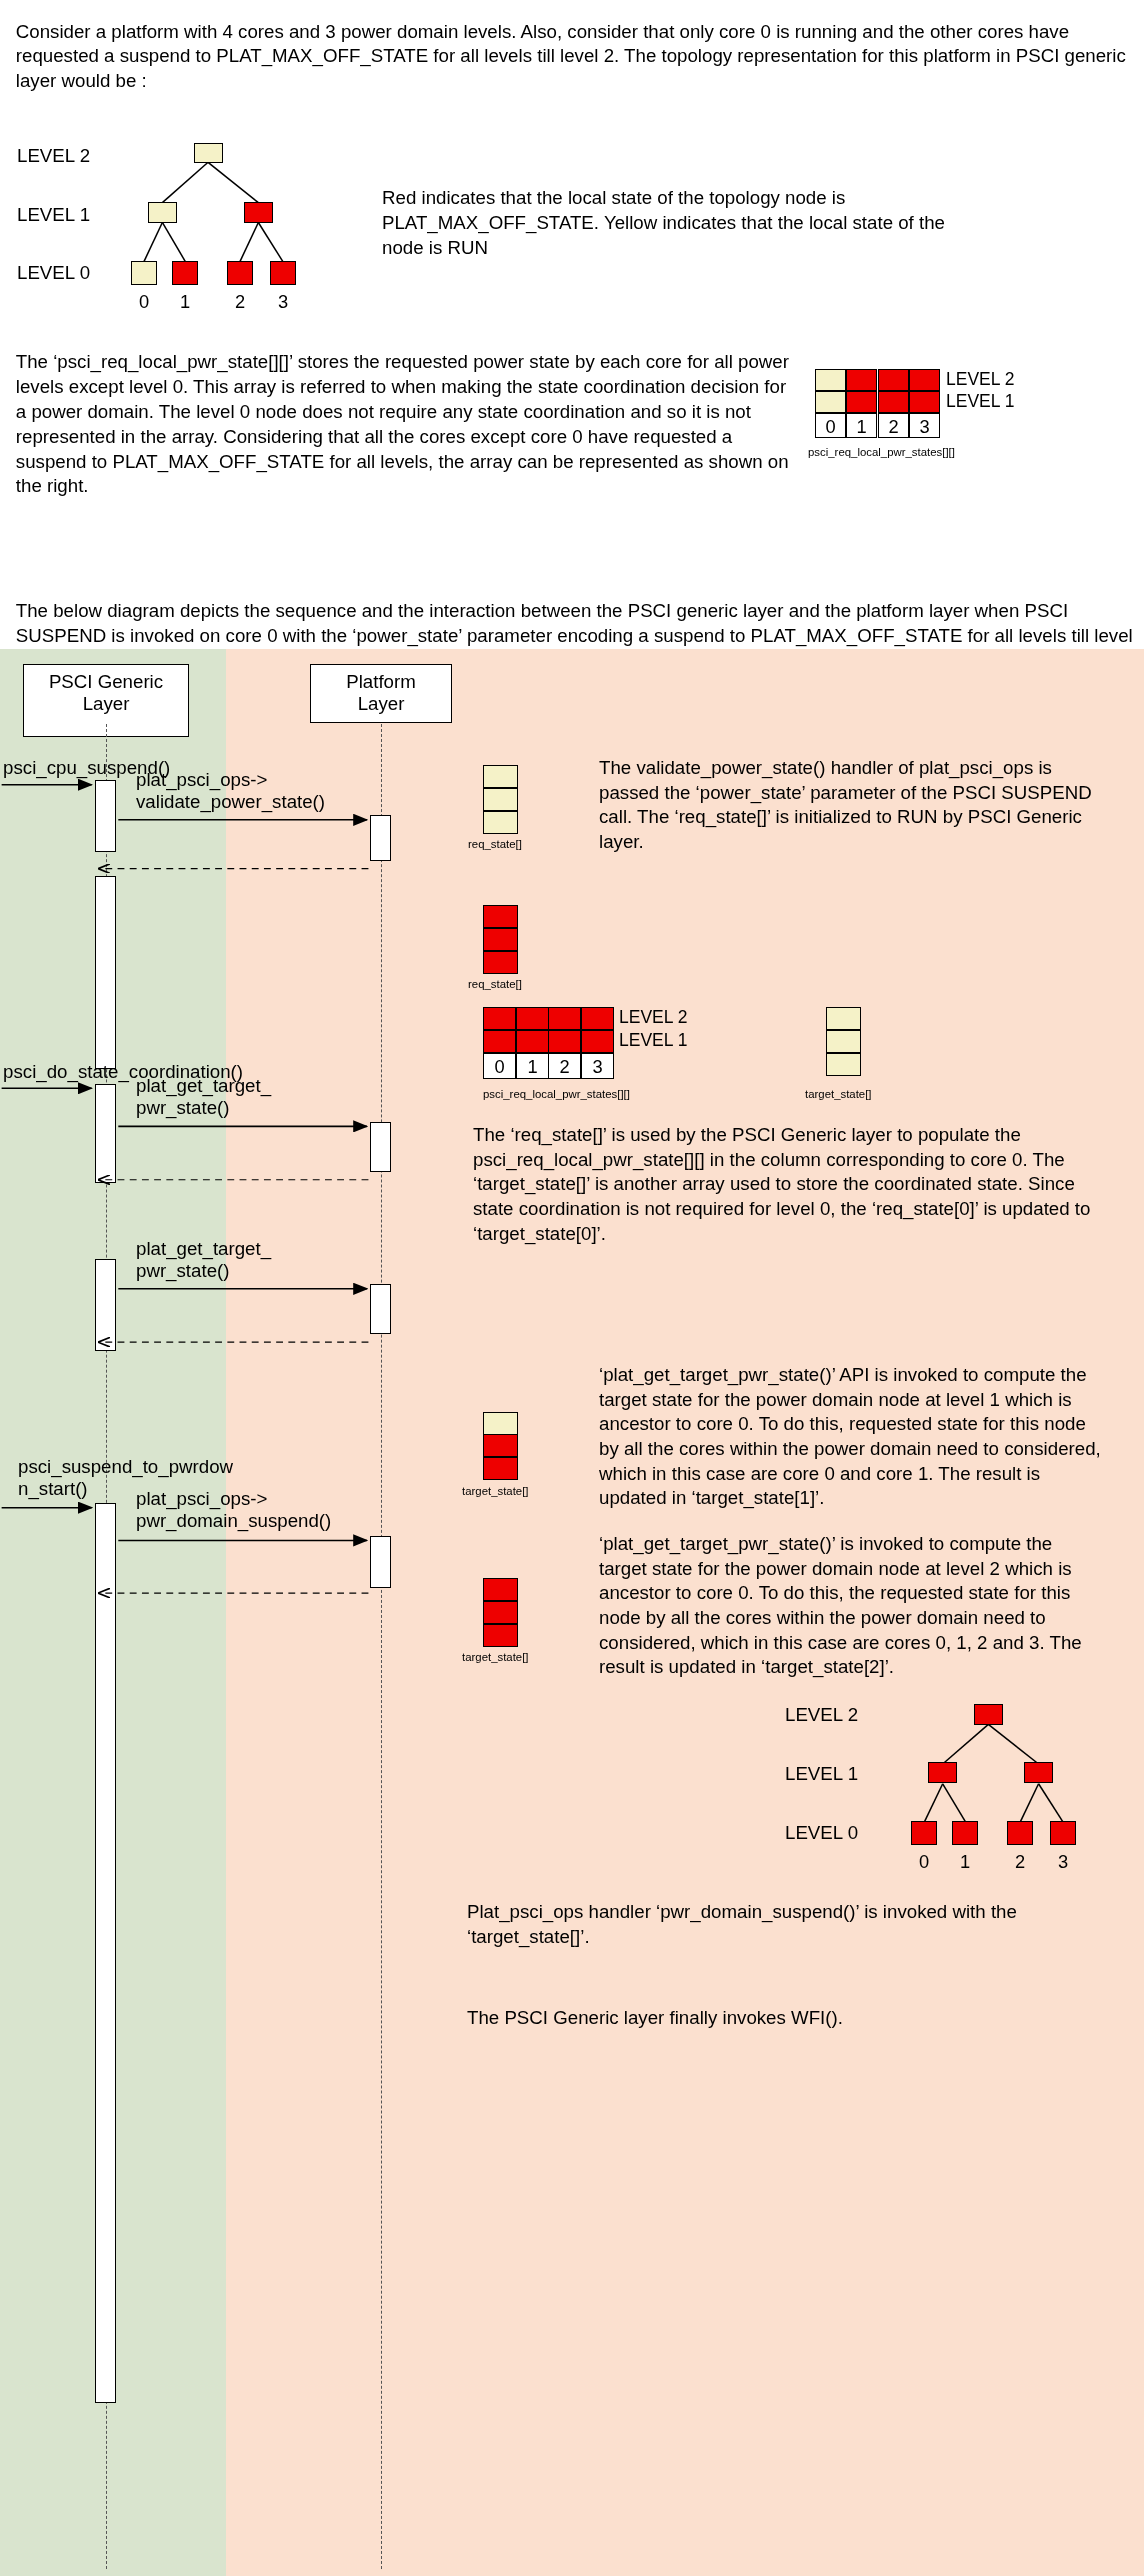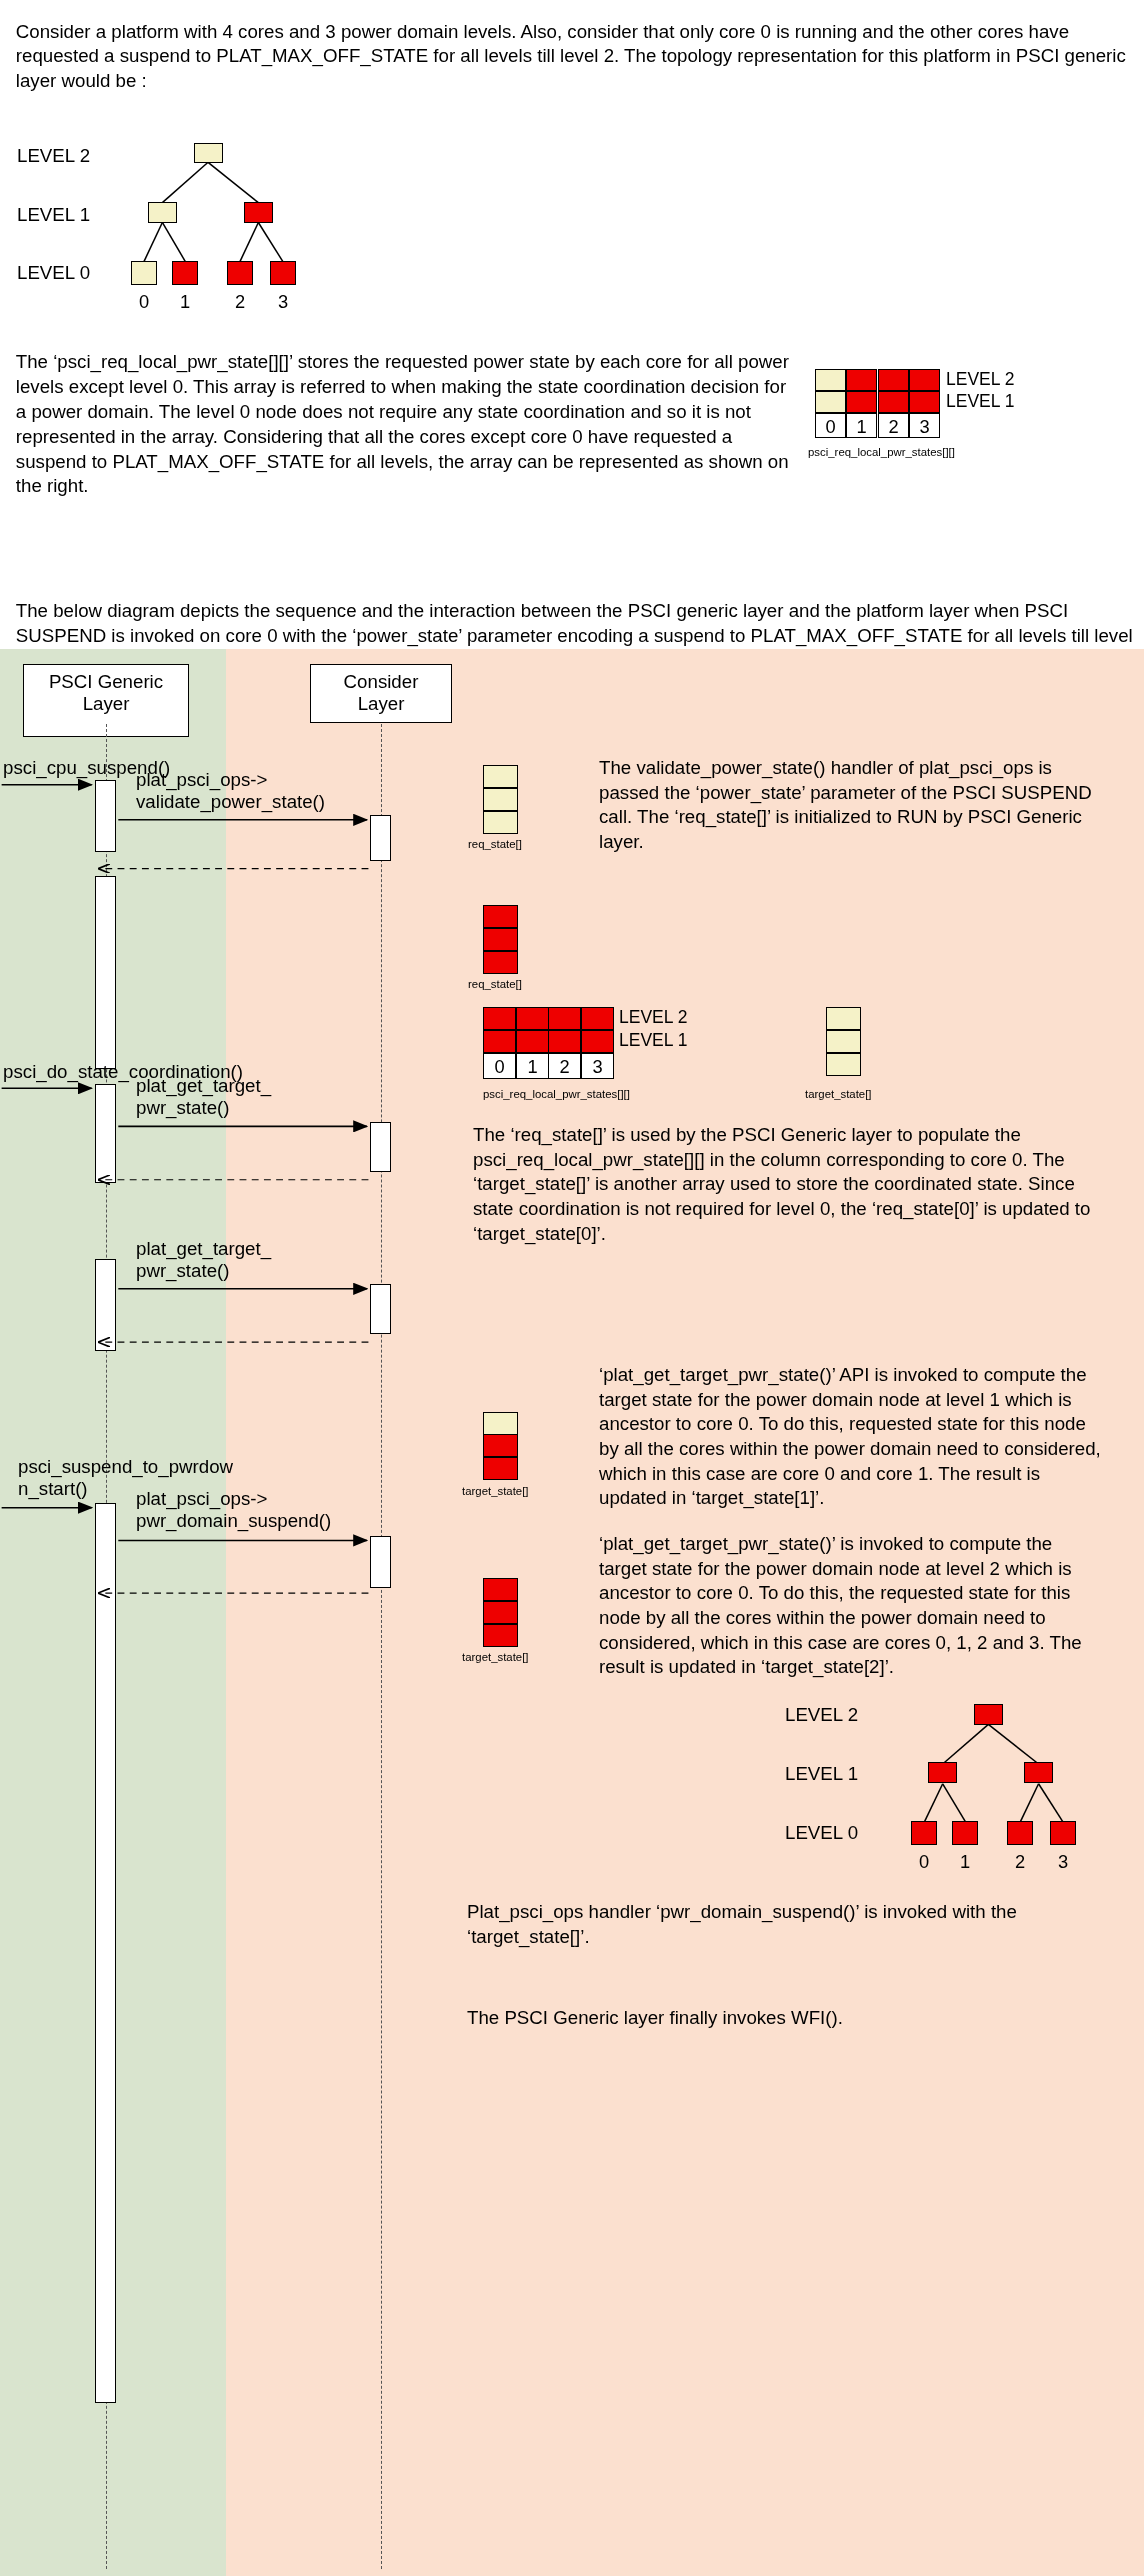--- a/index.html
+++ b/index.html
@@ -126,20 +126,21 @@
     <div class="node red" style="left:172px;top:261px;width:26px;height:24.4px;"></div>
     <div class="node red" style="left:227px;top:261px;width:26px;height:24.4px;"></div>
     <div class="node red" style="left:270px;top:261px;width:26px;height:24.4px;"></div>
 
     <span class="num" style="left:131px;top:291px;width:26px;">0</span>
     <span class="num" style="left:172px;top:291px;width:26px;">1</span>
     <span class="num" style="left:227px;top:291px;width:26px;">2</span>
     <span class="num" style="left:270px;top:291px;width:26px;">3</span>
   </div>
 
+  <p class="para" style="left:370px;top:174px;width:602px;">Red indicates that the local state of the topology node is PLAT_MAX_OFF_STATE. Yellow indicates that the local state of the node is RUN</p>
 
   <p class="para" style="left:3.8px;top:338px;width:778px;">The ‘psci_req_local_pwr_state[][]’ stores the requested power state by each core for all power levels except level 0. This array is referred to when making the state coordination decision for a power domain. The level 0 node does not require any state coordination and so it is not represented in the array. Considering that all the cores except core 0 have requested a suspend to PLAT_MAX_OFF_STATE for all levels, the array can be represented as shown on the right.</p>
 
   <div>
 
     <div class="node yellow" style="left:815px;top:369px;width:31px;height:22px;"></div>
     <div class="node red" style="left:846px;top:369px;width:31px;height:22px;"></div>
     <div class="node red" style="left:878px;top:369px;width:31px;height:22px;"></div>
     <div class="node red" style="left:909px;top:369px;width:31px;height:22px;"></div>
 
@@ -167,21 +168,21 @@
   <p class="para" style="left:3.8px;top:587px;width:1121px;">The below diagram depicts the sequence and the interaction between the PSCI generic layer and the platform layer when PSCI SUSPEND is invoked on core 0 with the ‘power_state’ parameter encoding a suspend to PLAT_MAX_OFF_STATE for all levels till level 2.</p>
 
   <div class="seqpanel">
     <div class="seqgreen"></div>
 
     <div class="lifeline-box" style="left:23px;top:15.3px;width:166px;height:73px;">
       <div>PSCI Generic</div>
       <div>Layer</div>
     </div>
     <div class="lifeline-box" style="left:310px;top:15.3px;width:142px;height:59px;">
-      <div>Consider</div>
+      <div>Platform</div>
       <div>Layer</div>
     </div>
 
     <div class="lifeline" style="left:106px;top:75px;height:1845px;"></div>
     <div class="lifeline" style="left:381px;top:75px;height:1845px;"></div>
 
     <div class="activation" style="left:95px;top:131px;height:72px;"></div>
     <div class="activation" style="left:370px;top:166px;height:46px;"></div>
     <div class="activation" style="left:95px;top:227px;height:193px;"></div>
     <div class="activation" style="left:95px;top:435px;height:99px;"></div>

